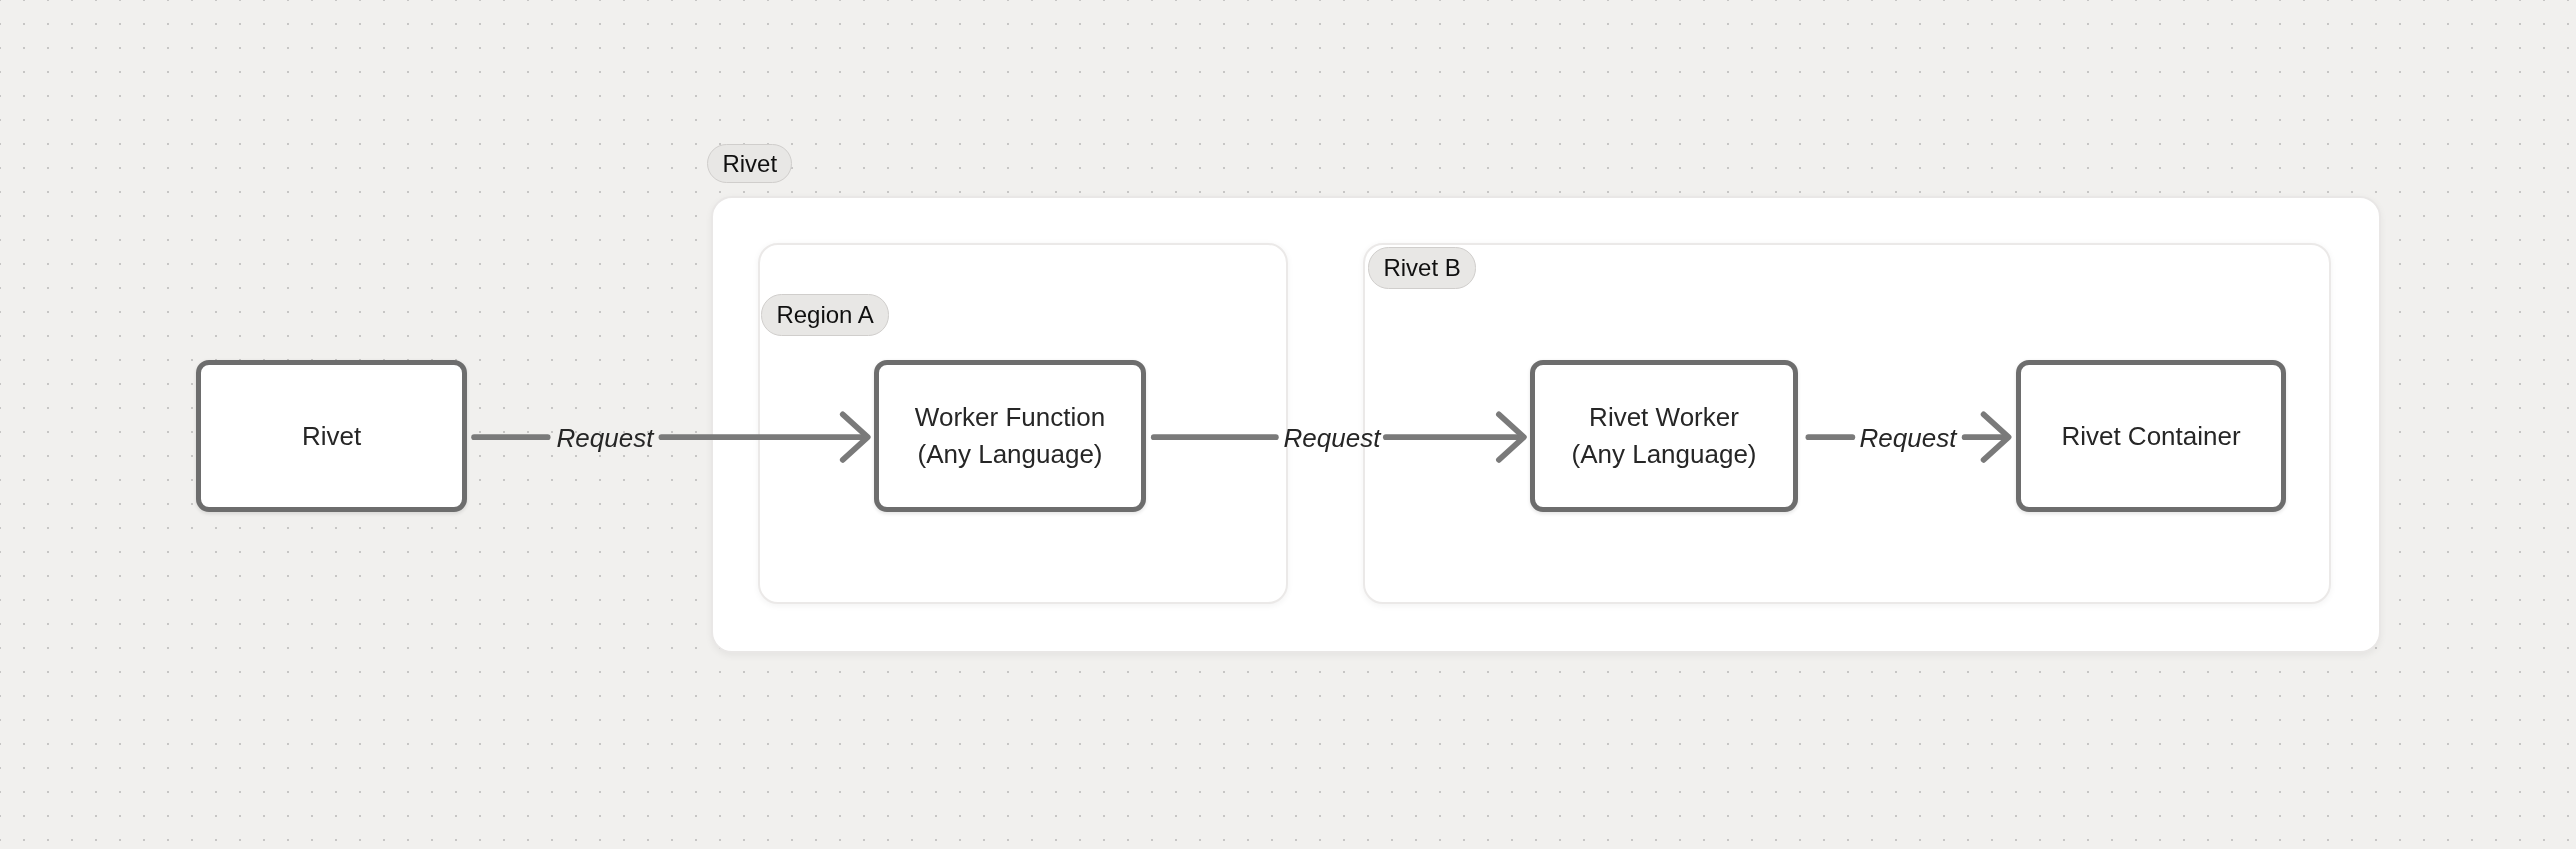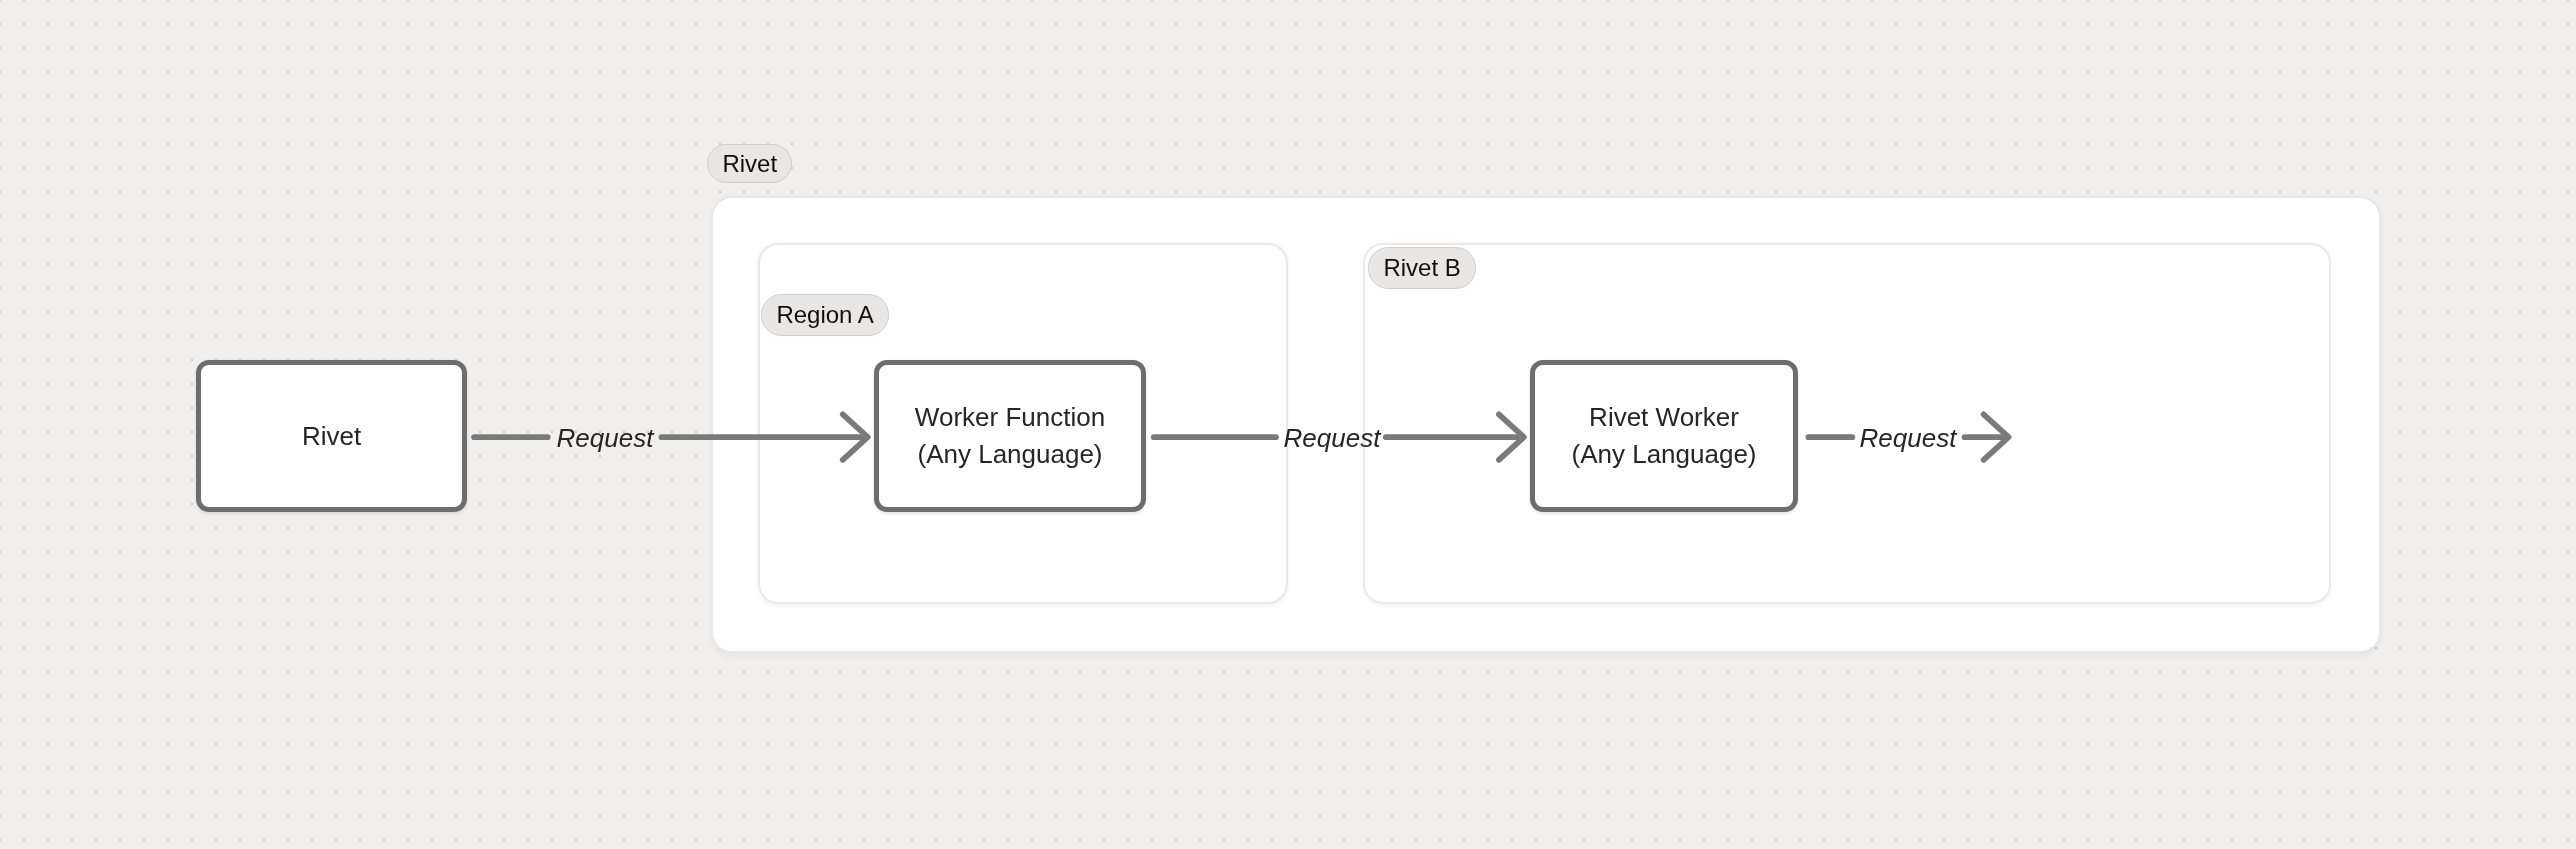--- a/index.html
+++ b/index.html
@@ -150,15 +150,18 @@
   <div class="node node-function">
     <span>Worker Function</span>
     <span>(Any Language)</span>
   </div>
 
   <div class="node node-worker">
     <span>Rivet Worker</span>
     <span>(Any Language)</span>
   </div>
 
+  <div class="node node-container">
+    <span>Rivet Container</span>
+  </div>
 
 </div>
 
 
 </body></html>

